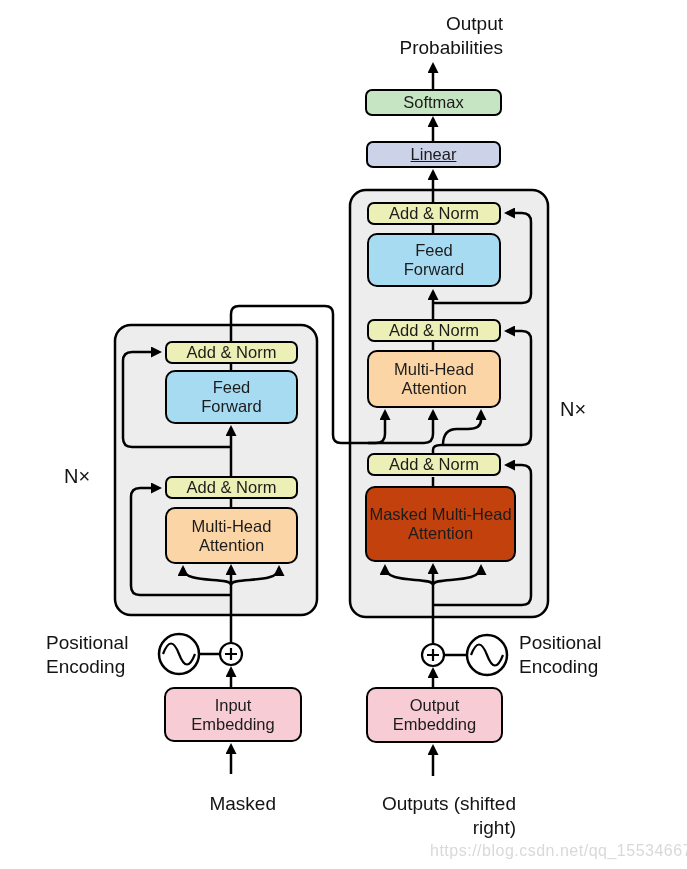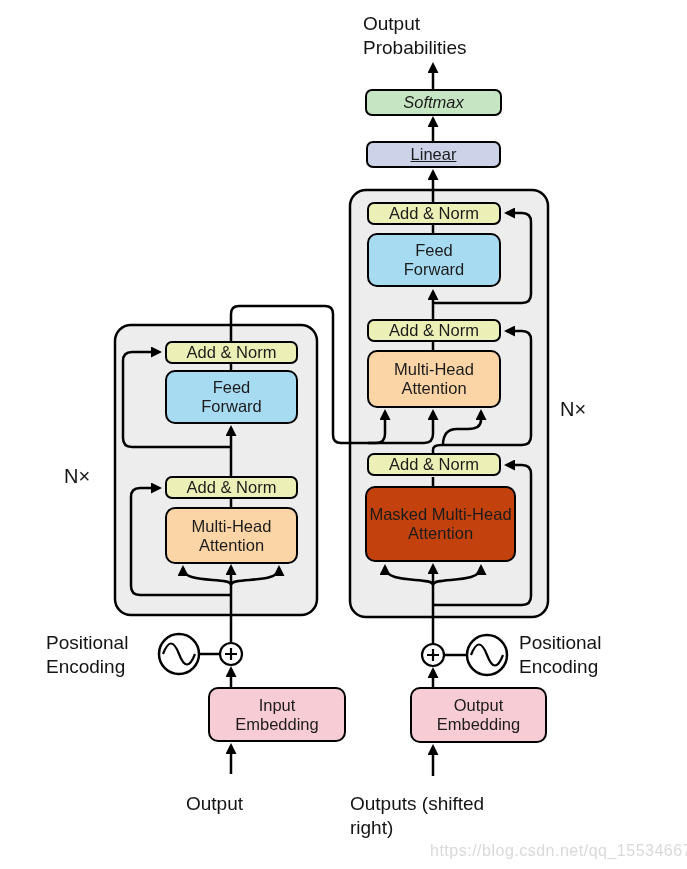--- a/index.html
+++ b/index.html
@@ -6,22 +6,22 @@
   #stage{position:relative;width:687px;height:869px;background:#ffffff;overflow:hidden;
          font-family:"Liberation Sans", sans-serif;}
   svg{position:absolute;left:0;top:0;}
   .ln{fill:none;stroke:#000;stroke-width:2.5px;}
   .thin{stroke-width:2.2px;}
   .box{position:absolute;box-sizing:border-box;border:2.5px solid #000;border-radius:7px;
        display:flex;align-items:center;justify-content:center;text-align:center;
        font-size:16.5px;line-height:1.13;color:#1c1c1c;}
   .r10{border-radius:10px;}
   .narrow{padding:0 26px;justify-content:flex-end;}
-  .embpad{padding:0 14px;margin-left:44px;}
-  .lbl{position:absolute;color:#141414;font-size:19px;line-height:1.28;text-align:left;}
+  .embpad{padding:0 14px;}
+  .lbl{position:absolute;color:#141414;font-size:19px;line-height:1.28;text-align:right;}
   .lbl-left{text-align:left;}
   .ntimes{position:absolute;color:#141414;font-size:20px;}
   .wm{position:absolute;font-size:16px;letter-spacing:0.5px;}
 </style>
 </head>
 <body>
 
 <div id="stage">
 
   <svg width="687" height="869" viewBox="0 0 687 869">
@@ -83,21 +83,21 @@
     <g>
       <circle cx="433" cy="655" r="11" class="ln thin" fill="#fff"></circle>
       <path class="ln thin" d="M433,649 V661 M427,655 H439"></path>
     </g>
     <g>
       <circle cx="487" cy="655" r="20" class="ln" fill="#fff"></circle>
       <path class="ln thin" d="M471,655 Q479,634 487,655 Q495,676 503,655"></path>
     </g>
   </svg>
 
-  <div class="box" style="left: 365px; top: 89px; width: 137px; height: 27px; background-color: rgb(198, 229, 195); font-style: italic;">
+  <div class="box" style="left: 365px; top: 89px; width: 137px; height: 27px; background-color: rgb(198, 229, 195);">
       <span>Softmax</span>
     </div>
 
   <div class="box" style="left: 366px; top: 141px; width: 135px; height: 27px; background-color: rgb(204, 211, 233); text-decoration: underline;">
       <span>Linear</span>
     </div>
 
   <div class="box" style="left: 367px; top: 202px; width: 134px; height: 23px; background-color: rgb(237, 240, 182);">
       <span>Add &amp; Norm</span>
     </div>
@@ -149,18 +149,18 @@
   <div class="lbl" style="left:363px;top:12px;width:140px;">Output Probabilities</div>
 
   <div class="ntimes" style="left:64px;top:465px;">N×</div>
 
   <div class="ntimes" style="left:560px;top:398px;">N×</div>
 
   <div class="lbl lbl-left" style="left:46px;top:631px;width:110px;">Positional Encoding</div>
 
   <div class="lbl lbl-left" style="left:519px;top:631px;width:110px;">Positional Encoding</div>
 
-  <div class="lbl" style="left:186px;top:792px;width:90px;">Output</div>
+  <div class="lbl" style="left:186px;top:792px;width:90px;">Masked</div>
 
   <div class="lbl" style="left:350px;top:792px;width:166px;">Outputs (shifted right)</div>
 
   <div class="wm" style="left: 430px; top: 842px; width: 254px; text-align: right; color: rgb(217, 217, 217);">https://blog.csdn.net/qq_15534667</div>
 </div>
 
 </body></html>

